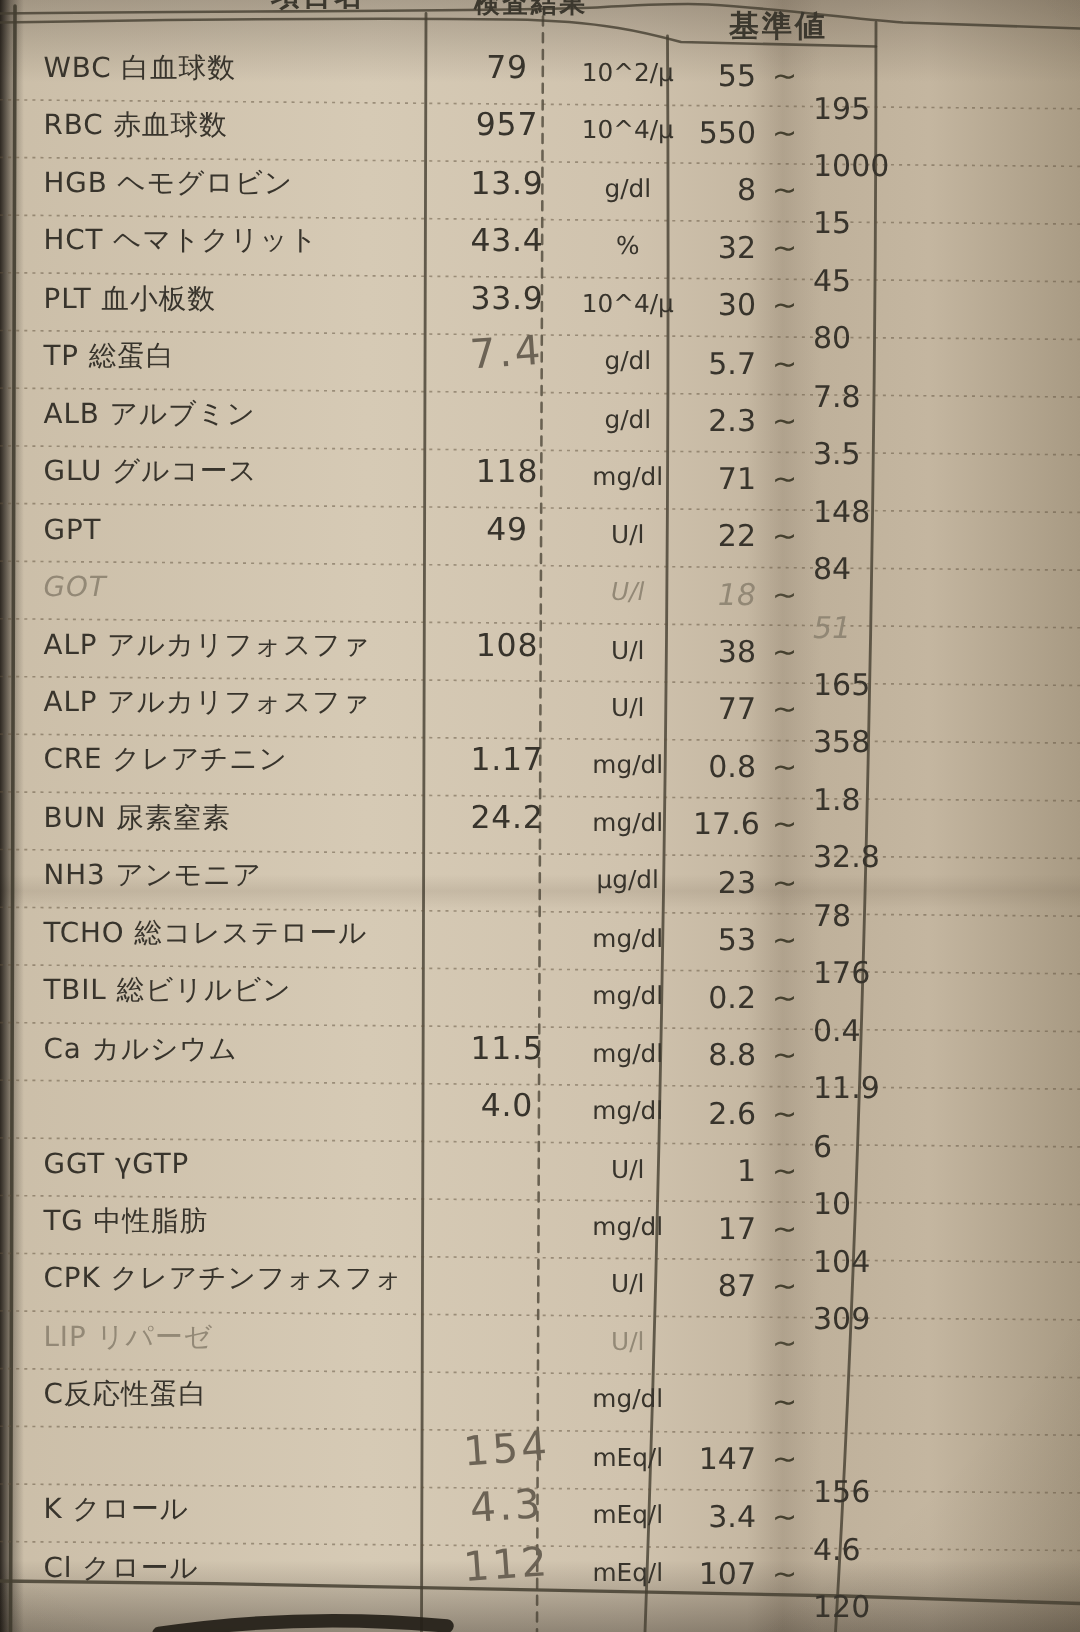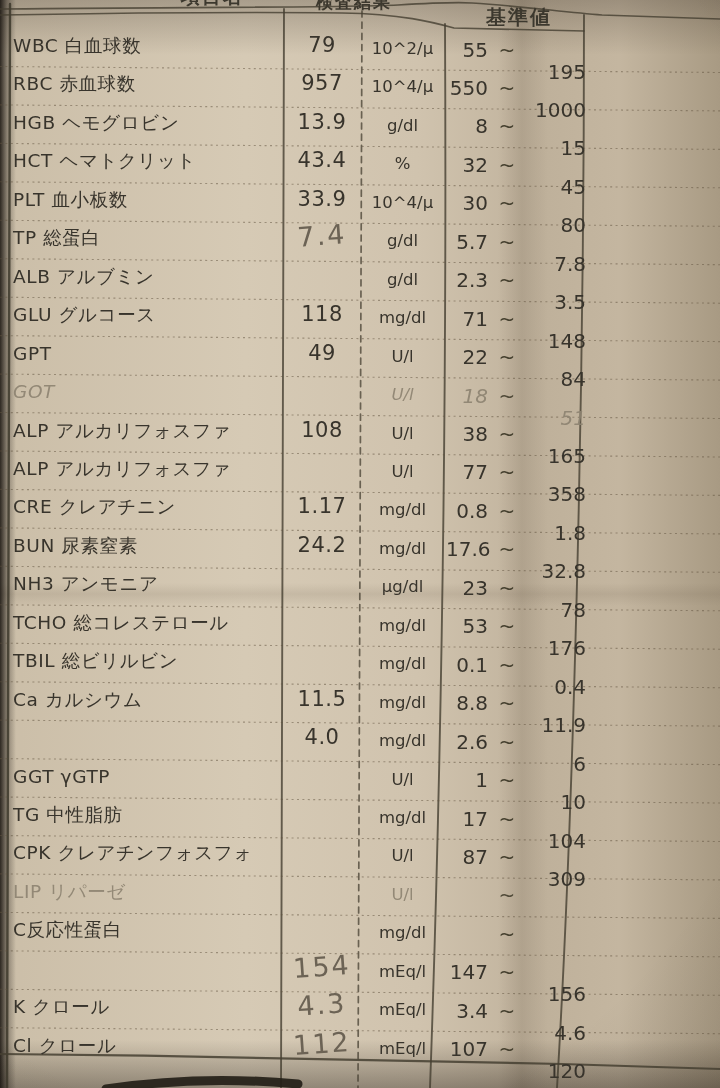--- a/index.html
+++ b/index.html
@@ -25,32 +25,32 @@
   .gl.vdash{stroke-width:1.7;stroke-dasharray:6,5.2;opacity:.75;}
   .gl.h{stroke-width:1.7;opacity:.8;}
   .gl.bottom{stroke-width:2.2;opacity:.85;}
   .gl.thick{stroke-width:9;stroke:#241f18;opacity:.92;}
   .sep{fill:none;stroke:rgba(95,82,62,0.5);stroke-width:1.1;stroke-dasharray:2,3.4;}
   .textlayer{position:absolute;inset:0;z-index:2;}
   .hdr{position:absolute;white-space:nowrap;letter-spacing:2px;font-weight:bold;color:#3c382e;}
   .hdr-item{left:181px;top:-16px;font-size:19px;}
   .hdr-result{left:316px;top:-9px;font-size:17px;}
   .hdr-ref{left:486px;top:4px;font-size:20px;}
-  .row{position:absolute;left:0;width:592px;height:39px;}
+  .row{position:absolute;left:16px;width:592px;height:39px;}
   .c-item{position:absolute;left:13px;top:0;height:39px;line-height:39px;
           font-size:18.5px;letter-spacing:0.6px;white-space:nowrap;font-weight:500;}
   .c-result{position:absolute;left:284px;width:76px;top:0;height:39px;line-height:39px;
             text-align:center;font-size:21px;letter-spacing:0.5px;}
   .c-unit{position:absolute;left:360px;width:85px;top:3px;height:39px;line-height:39px;
           text-align:center;font-size:16.5px;white-space:nowrap;}
   .c-range{position:absolute;left:446px;top:4px;width:142px;height:39px;
            display:flex;align-items:center;font-size:20px;}
   .c-range .lo{width:42px;text-align:right;white-space:nowrap;}
   .c-range .tilde{width:38px;text-align:center;color:#45402f;}
-  .c-range .hi{width:60px;text-align:right;white-space:nowrap;margin-top:44px;}
+  .c-range .hi{width:60px;text-align:left;white-space:nowrap;margin-top:44px;}
   .row.faint .c-item,.row.faint .c-result,.row.faint .c-unit,
   .row.faint .c-range{color:#8d8371;opacity:.9;}
   .c-result.hand{font-size:27px;color:#6c6355;font-weight:normal;
                  transform:rotate(-4deg) translateY(-2px);letter-spacing:2px;}
 </style>
 </head>
 <body>
 
 <div class="photo">
 
@@ -274,21 +274,21 @@
         <span class="tilde">~</span>
         <span class="hi">176</span>
       </span>
     </div>
 
     <div class="row" style="top: 641.2px;">
       <span class="c-item">TBIL 総ビリルビン</span>
       <span class="c-result"></span>
       <span class="c-unit">mg/dl</span>
       <span class="c-range">
-        <span class="lo">0.1</span>
+        <span class="lo">0.2</span>
         <span class="tilde">~</span>
         <span class="hi">0.4</span>
       </span>
     </div>
 
     <div class="row" style="top: 679.65px;">
       <span class="c-item">Ca カルシウム</span>
       <span class="c-result">11.5</span>
       <span class="c-unit">mg/dl</span>
       <span class="c-range">

